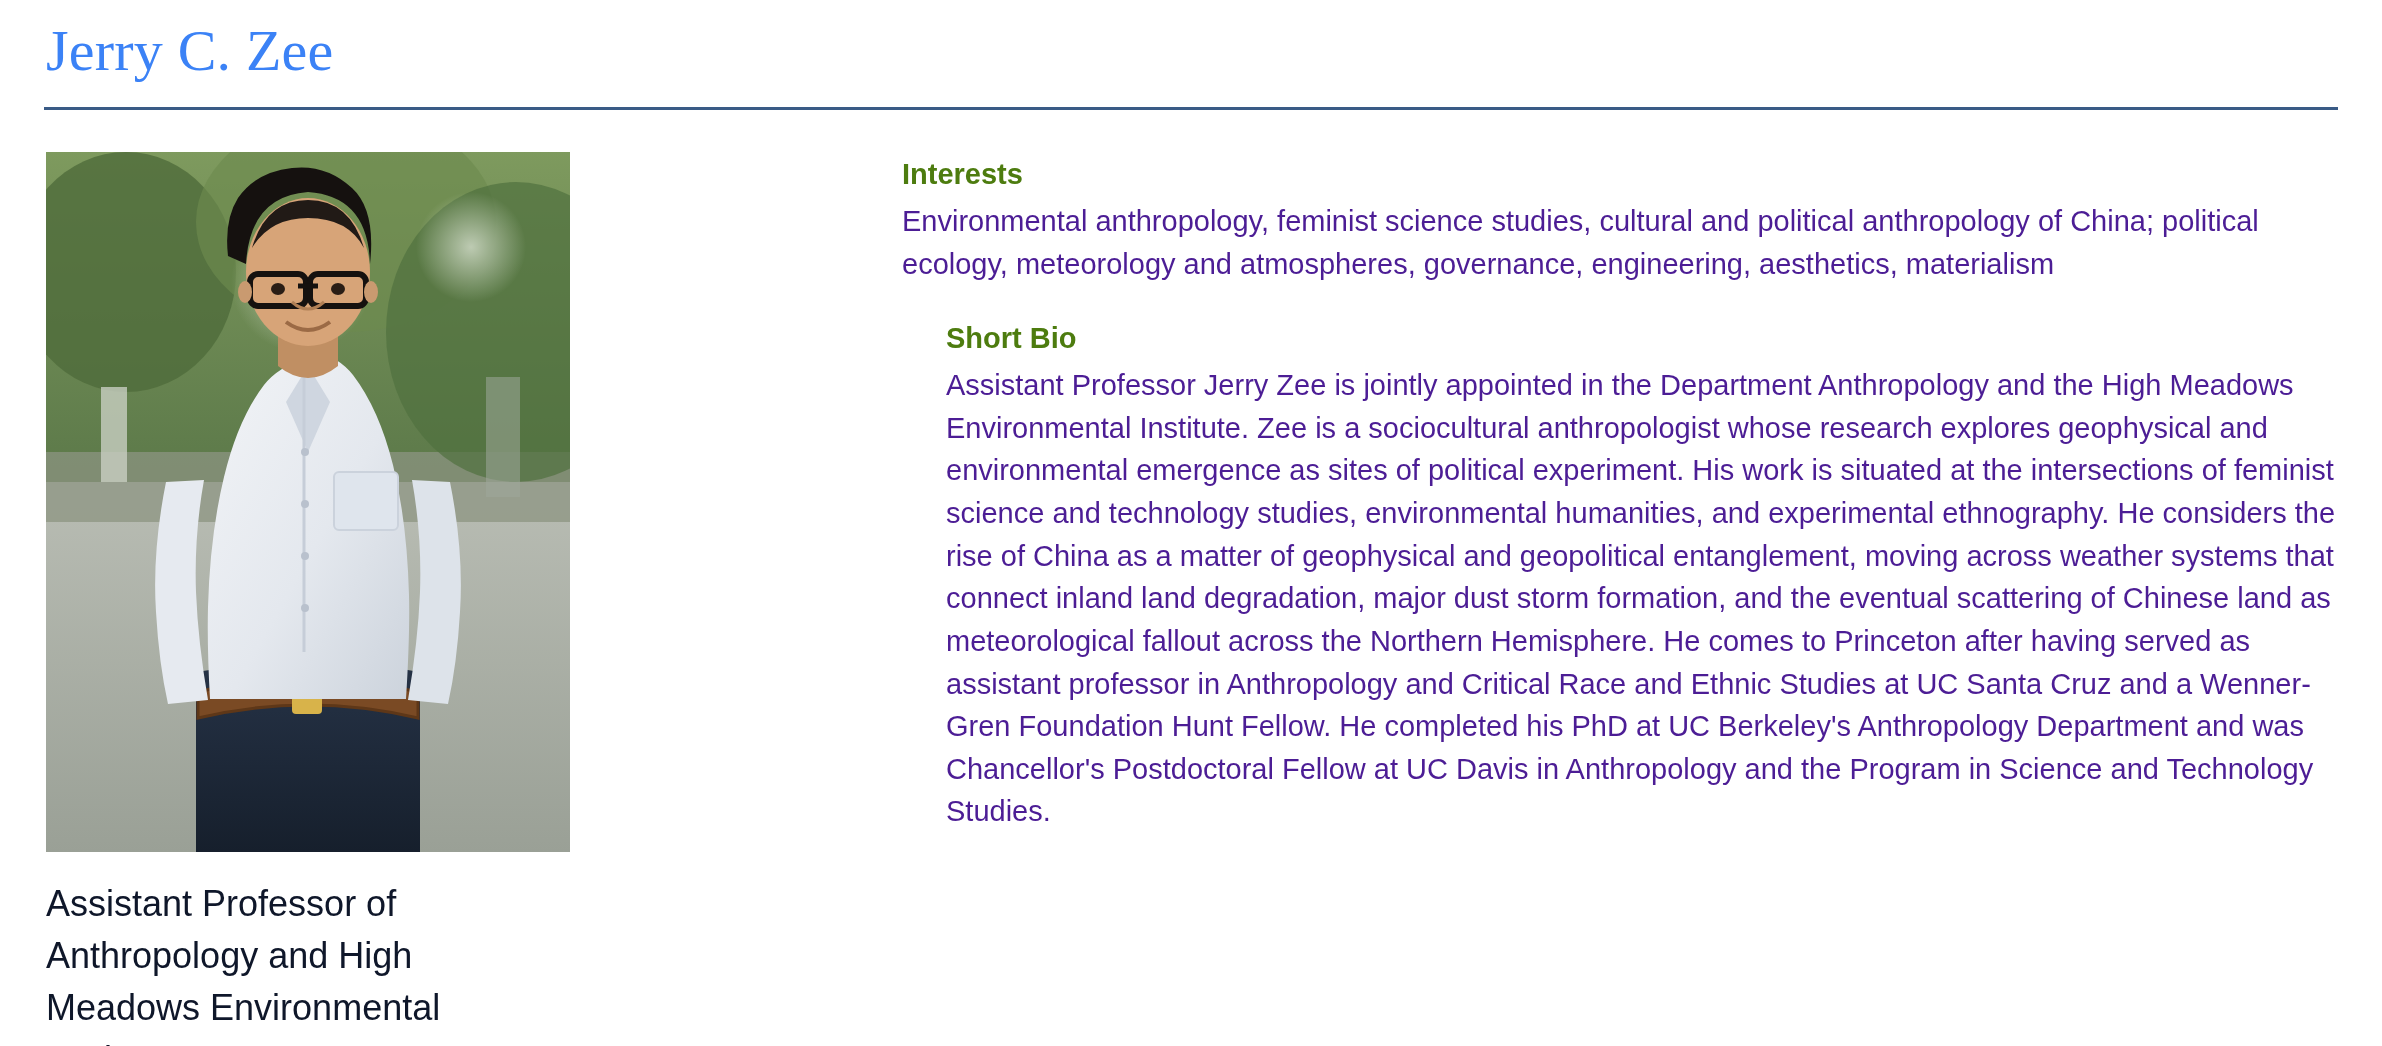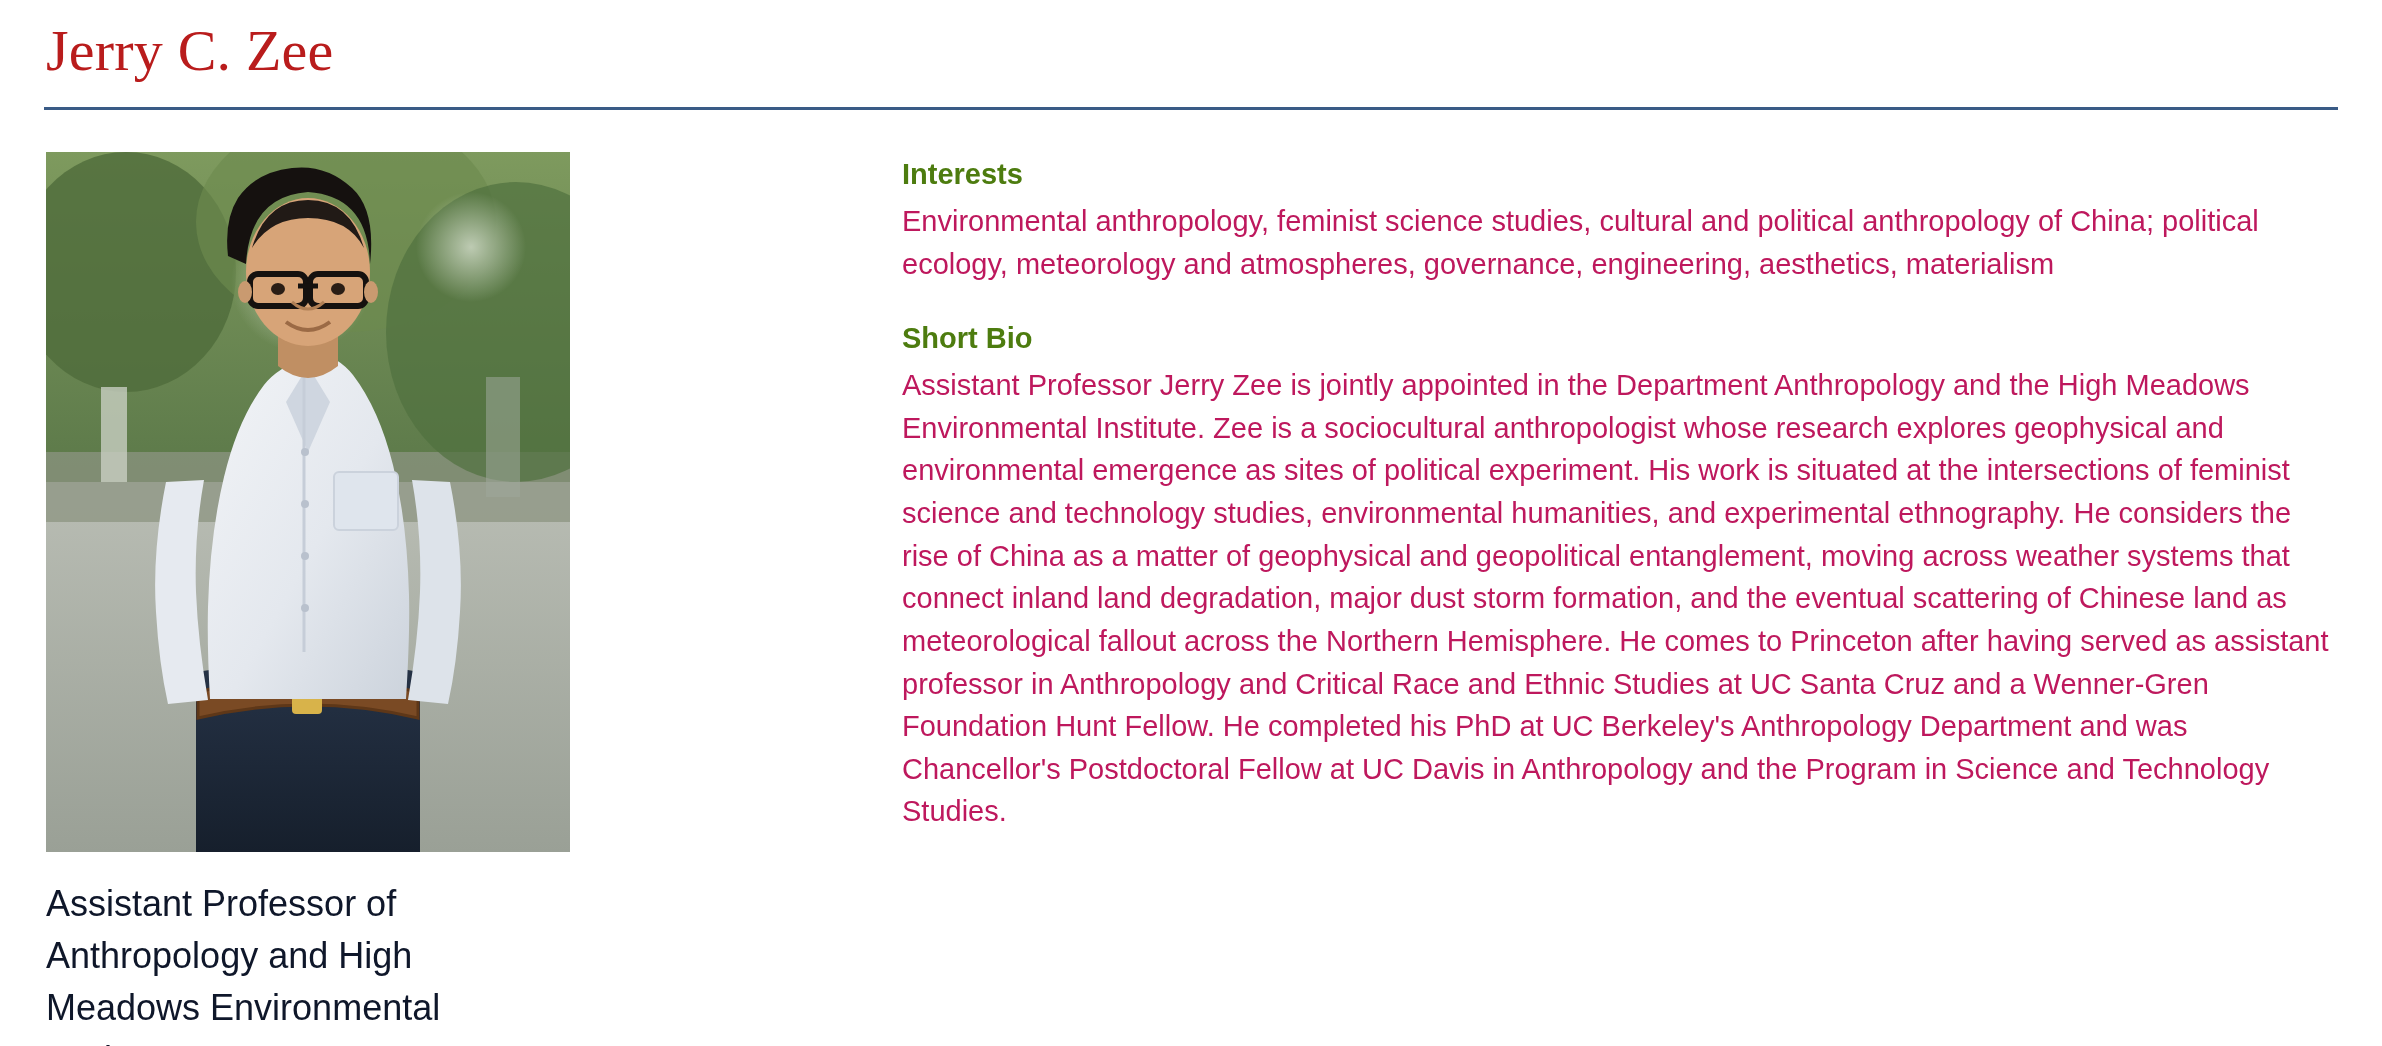--- a/index.html
+++ b/index.html
@@ -19,21 +19,21 @@
     width: 2382px;
     height: 1046px;
     padding: 18px 44px 0 44px;
     position: relative;
   }
   .profile-name {
     font-family: "Liberation Serif", serif;
     font-size: 58px;
     line-height: 1.15;
     font-weight: 400;
-    color: #b91c1c;
+    color: #3b82f6;
     letter-spacing: 0.2px;
     margin: 0 0 22px 2px;
   }
   .rule {
     height: 3px;
     background: #3a5b86;
     width: 100%;
     margin: 0 0 42px 0;
   }
   .content {
@@ -65,32 +65,33 @@
     color: #0f172a;
     max-width: 700px;
   }
   .right-col {
     flex: 1 1 auto;
     padding-left: 328px;
     padding-top: 2px;
   }
   .section + .section {
     margin-top: 32px;
+    margin-left: 44px;
   }
   .section-heading {
     font-size: 29px;
     font-weight: bold;
     color: #4d7c0f;
     margin: 0 0 6px 0;
     line-height: 1.4;
   }
   .section-body {
     font-size: 29px;
     line-height: 1.47;
-    color: #be185d;
+    color: #4c1d95;
     margin: 0;
     max-width: 1540px;
   }
 </style>
 </head>
 <body>
 
 <div class="page">
 
   <h1 class="profile-name">Jerry C. Zee</h1>

